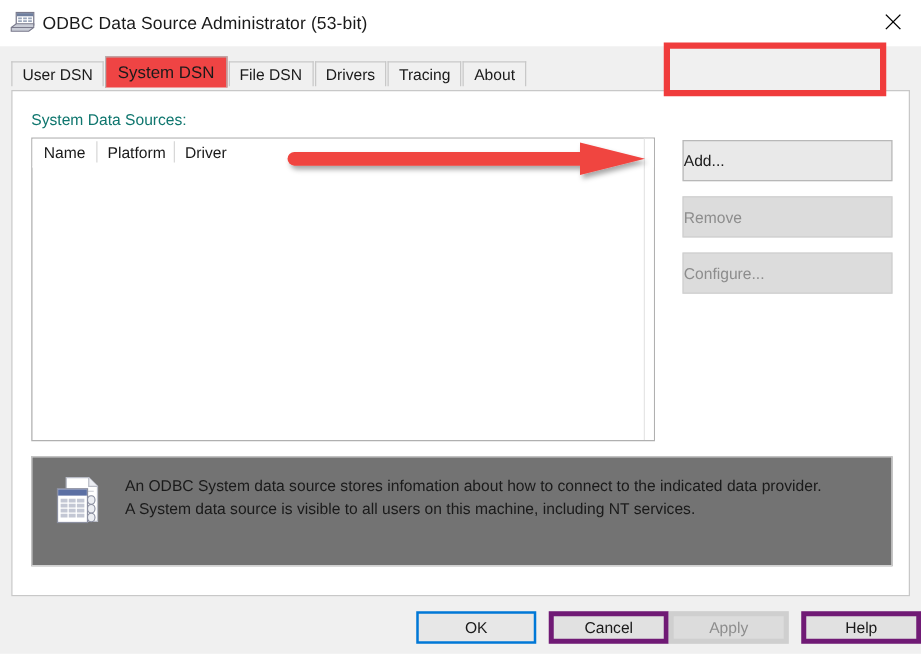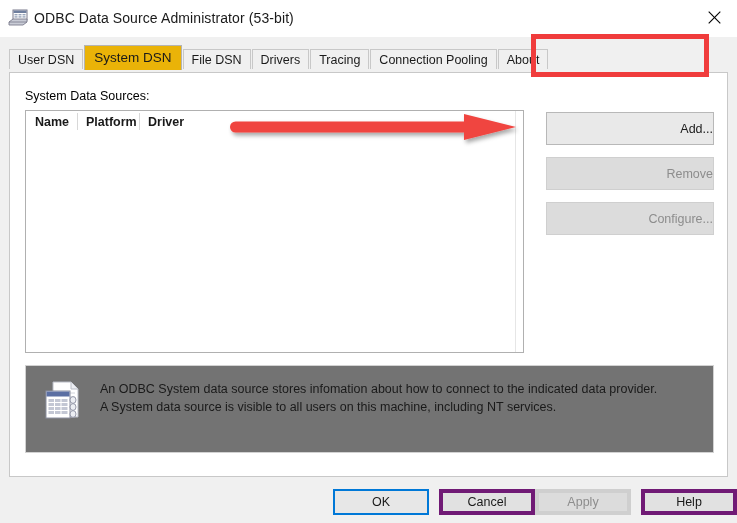--- a/index.html
+++ b/index.html
@@ -64,21 +64,21 @@
     border: 1px solid #c8c8c8;
     border-bottom: none;
     font-size: 12.5px;
     color: #1a1a1a;
     white-space: nowrap;
     box-sizing: border-box;
     position: relative;
     top: 0;
   }
   .tab.selected {
-    background: #eab308;
+    background: #ef4444;
     border-color: #b4b4b4;
     height: 25px;
     line-height: 24px;
     font-size: 13.5px;
     padding: 0 9px;
     margin-top: -4px;
     z-index: 6;
   }
 
   
@@ -88,32 +88,31 @@
     width: 719px; height: 405px;
     background: #ffffff;
     border: 1px solid #c8c8c8;
     box-sizing: border-box;
   }
 
   #sds-label {
     position: absolute;
     left: 15px; top: 16px;
     font-size: 12.5px;
-    color: #000000;
+    color: #0f766e;
   }
 
   
   #listbox {
     position: absolute;
     left: 15px; top: 37px;
     width: 499px; height: 243px;
     background: #ffffff;
     border: 1px solid #b0b0b0;
     box-sizing: border-box;
-    font-weight: bold;
   }
   #list-header {
     position: relative;
     height: 22px;
     background: #ffffff;
     border-bottom: 1px solid #ffffff;
   }
   .col-head {
     position: absolute;
     top: 4px;
@@ -141,21 +140,21 @@
     left: 536px;
     width: 168px; height: 33px;
     box-sizing: border-box;
     background: #e1e1e1;
     border: 1px solid #adadad;
     font-family: "Liberation Sans", sans-serif;
     font-size: 12.5px;
     color: #1a1a1a;
     display: flex;
     align-items: center;
-    justify-content: flex-end;
+    justify-content: flex-start;
     cursor: default;
   }
   .side-btn.disabled {
     color: #8d8d8d;
     background: #dcdcdc;
     border-color: #cfcfcf;
   }
   #btn-add  { top: 39px; background: #e9e9e9; border-color: #b8b8b8; }
   #btn-remove { top: 84px; }
   #btn-configure { top: 129px; }
@@ -262,21 +261,20 @@
     </svg>
   </div>
 </div>
 
 <div id="tabstrip">
   <div class="tab">User DSN</div>
   <div class="tab selected">System DSN</div>
   <div class="tab">File DSN</div>
   <div class="tab">Drivers</div>
   <div class="tab">Tracing</div>
-  <div class="tab">Connection Pooling</div>
   <div class="tab">About</div>
 </div>
 
 <div id="tabpanel">
 
   <div id="sds-label">System Data Sources:</div>
 
   <div id="listbox">
     <div id="list-header">
       <div class="col-head" style="left:9px;">Name</div>

